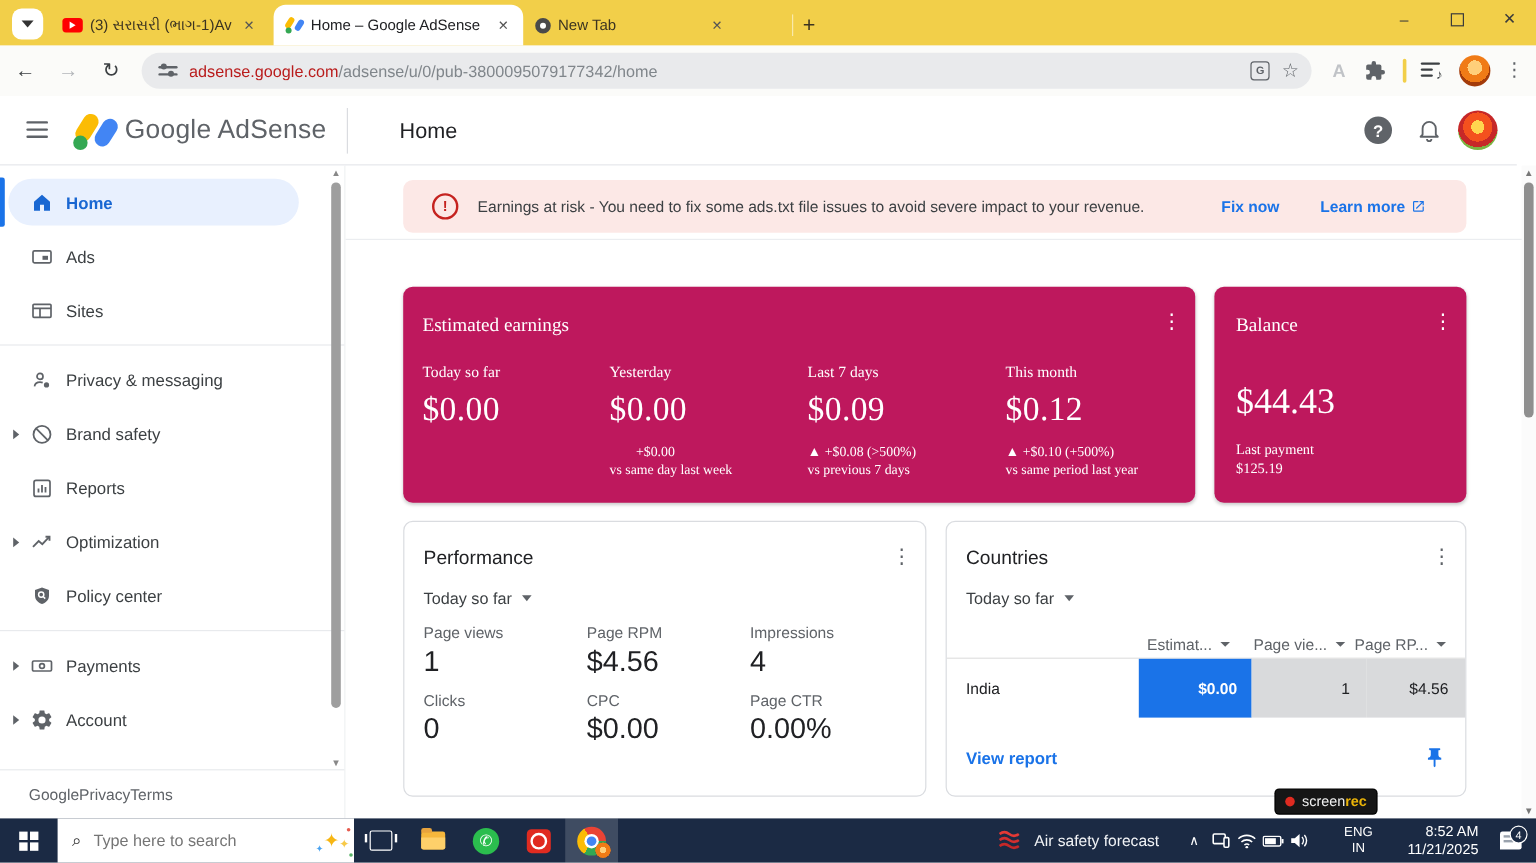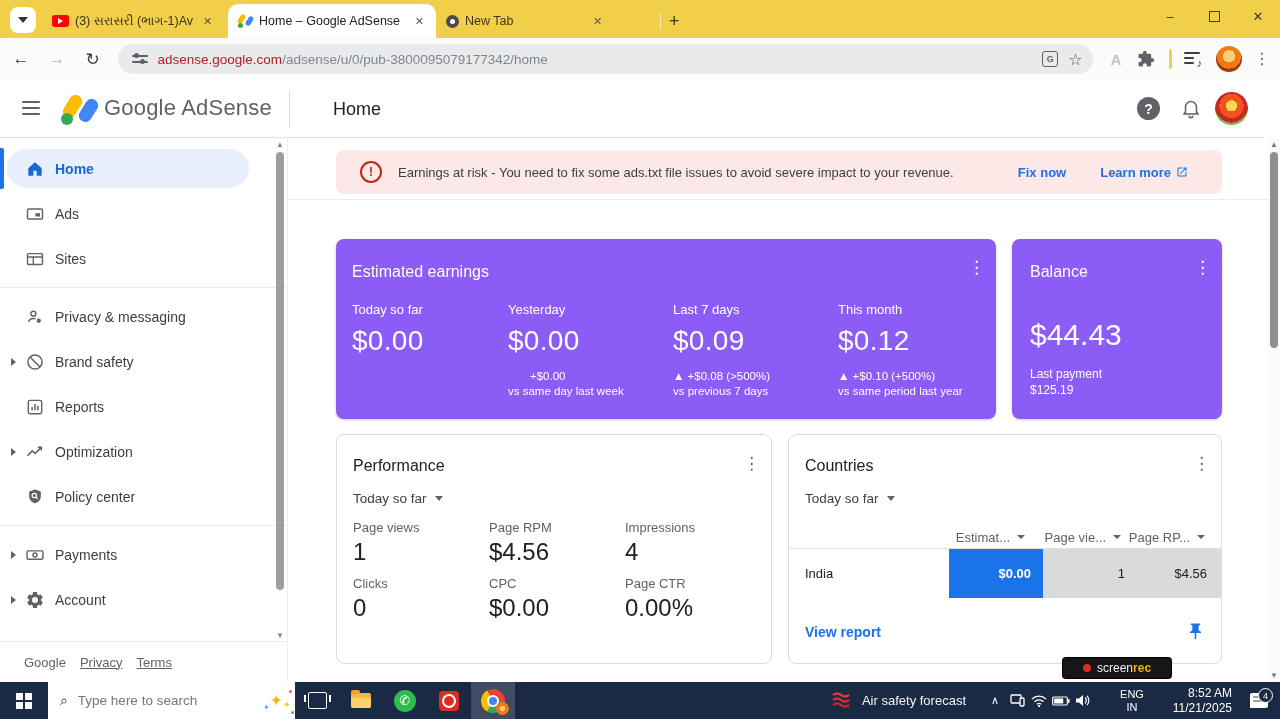--- a/index.html
+++ b/index.html
@@ -76,35 +76,35 @@
   .navitem .icon{position:absolute;left:25px;width:20px;height:20px;}
   .navitem .lbl{position:absolute;left:55px;}
   .navitem .exp{position:absolute;left:11px;width:0;height:0;border-top:4px solid transparent;border-bottom:4px solid transparent;border-left:5px solid #5f6368;}
   .navitem.active{color:#1967d2;font-weight:bold;}
   .navitem.active .pill{position:absolute;left:7px;right:38px;top:3px;bottom:3px;background:#e8f0fe;border-radius:21px;}
   .navitem.active .bar{position:absolute;left:0;top:2px;bottom:2px;width:4px;background:#1a73e8;border-radius:0 2px 2px 0;}
   .navitem .icon,.navitem .lbl{z-index:1;}
   .navdiv{height:1px;background:#e8eaed;margin:6px 0;}
   #sidefooter{position:absolute;left:0;right:0;bottom:0;height:40px;border-top:1px solid #e8eaed;display:flex;align-items:center;font-size:13px;color:#5f6368;}
   #sidefooter .g{margin-left:24px;color:#5f6368;}
-  #sidefooter a{margin-left:14px;color:#5f6368;text-decoration:underline;}
+  #sidefooter a{color:#5f6368;}
   .sb-scroll{position:absolute;right:2px;top:2px;width:10px;height:500px;}
   .sb-scroll .arrow{position:absolute;left:0;width:10px;font-size:8px;color:#888;text-align:center;}
   .sb-thumb{position:absolute;left:1px;top:12px;width:8px;height:438px;background:#9e9e9e;border-radius:5px;}
 
   
   #main{position:absolute;top:138px;left:288px;right:0;bottom:37px;background:#fff;}
   #bannerstrip{position:absolute;top:0;left:0;right:0;height:62px;border-bottom:1px solid #ebedf0;box-sizing:border-box;}
   #banner{position:absolute;left:48px;right:58px;top:12px;height:44px;background:#fce8e6;border-radius:8px;display:flex;align-items:center;}
   .warnicon{width:18px;height:18px;border:2px solid #c5221f;border-radius:50%;color:#c5221f;font-weight:bold;font-size:12px;display:flex;align-items:center;justify-content:center;margin:0 16px 0 24px;flex:none;}
   .banner-msg{font-size:13px;color:#3c4043;flex:1;}
   .banner-link{font-size:13px;font-weight:bold;color:#1a73e8;margin-right:34px;white-space:nowrap;display:flex;align-items:center;}
   .banner-link svg{margin-left:5px;}
 
-  .bluecard{position:absolute;background:#8b5cf6;border-radius:8px;color:#fff;box-shadow:0 1px 3px rgba(0,0,0,.2);}
+  .bluecard{position:absolute;background:#be185d;border-radius:8px;color:#fff;box-shadow:0 1px 3px rgba(0,0,0,.2);font-family:Liberation Serif, serif;}
   .card{position:absolute;background:#fff;border:1px solid #dadce0;border-radius:8px;box-sizing:border-box;}
   .cardtitle{font-size:16px;}
   .kebab-w{position:absolute;right:14px;top:24px;color:#fff;font-size:17px;line-height:.55;text-align:center;width:14px;}
   .kebab-g{position:absolute;right:14px;top:24px;color:#5f6368;font-size:17px;line-height:.55;text-align:center;width:14px;}
 
   #earnings{left:48px;top:101px;width:660px;height:180px;padding:24px 0 0 16px;box-sizing:border-box;}
   .ecols{display:flex;margin-top:21px;}
   .ecol{width:165px;flex:none;}
   .ecol:nth-child(1){width:156px;}
   .elabel{font-size:13px;}
@@ -132,21 +132,21 @@
   .ch1{flex:1;} .ch2{width:94px;} .ch3{width:96px;} .ch4{width:84px;}
   .crow{display:flex;border-top:1px solid #e0e0e0;height:49px;align-items:stretch;font-size:13px;}
   .cc{display:flex;align-items:center;justify-content:flex-end;}
   .ccountry{flex:1;justify-content:flex-start;padding-left:16px;color:#202124;}
   .cblue{width:94px;background:#1a73e8;color:#fff;padding-right:12px;box-sizing:border-box;font-weight:bold;}
   .cgray1{width:96px;background:#d9dadc;color:#202124;padding-right:14px;box-sizing:border-box;}
   .cgray2{width:82px;background:#d9dadc;color:#202124;padding-right:14px;box-sizing:border-box;}
   .cfooter{display:flex;align-items:center;margin-top:24px;padding:0 16px;}
   .viewreport{font-size:14px;font-weight:bold;color:#1a73e8;flex:1;}
 
-  #watermark{position:absolute;left:775px;top:520px;height:20px;background:#161616;border-radius:3px;display:flex;align-items:center;padding:0 20px;box-shadow:0 0 0 1px #000;}
+  #watermark{position:absolute;left:775px;top:520px;height:20px;background:#161616;border-radius:3px;display:flex;align-items:center;padding:0 8px;box-shadow:0 0 0 1px #000;}
   #watermark .dot{width:8px;height:8px;border-radius:50%;background:#e02b20;margin-right:6px;}
   #watermark .t1{color:#f2f2f2;font-size:12px;}
   #watermark .t2{color:#eab308;font-size:12px;font-weight:bold;}
 
   .main-scroll{position:absolute;right:0;top:0;width:12px;bottom:0;background:#fbfbfb;}
   .main-scroll .arrow{position:absolute;left:0;width:12px;text-align:center;font-size:8px;color:#777;}
   .main-thumb{position:absolute;left:2px;top:14px;width:8px;height:196px;background:#8f8f8f;border-radius:5px;}
 
   
   #taskbar{position:absolute;left:0;right:0;bottom:0;height:37px;background:#1b2a44;display:flex;align-items:stretch;color:#fff;}

